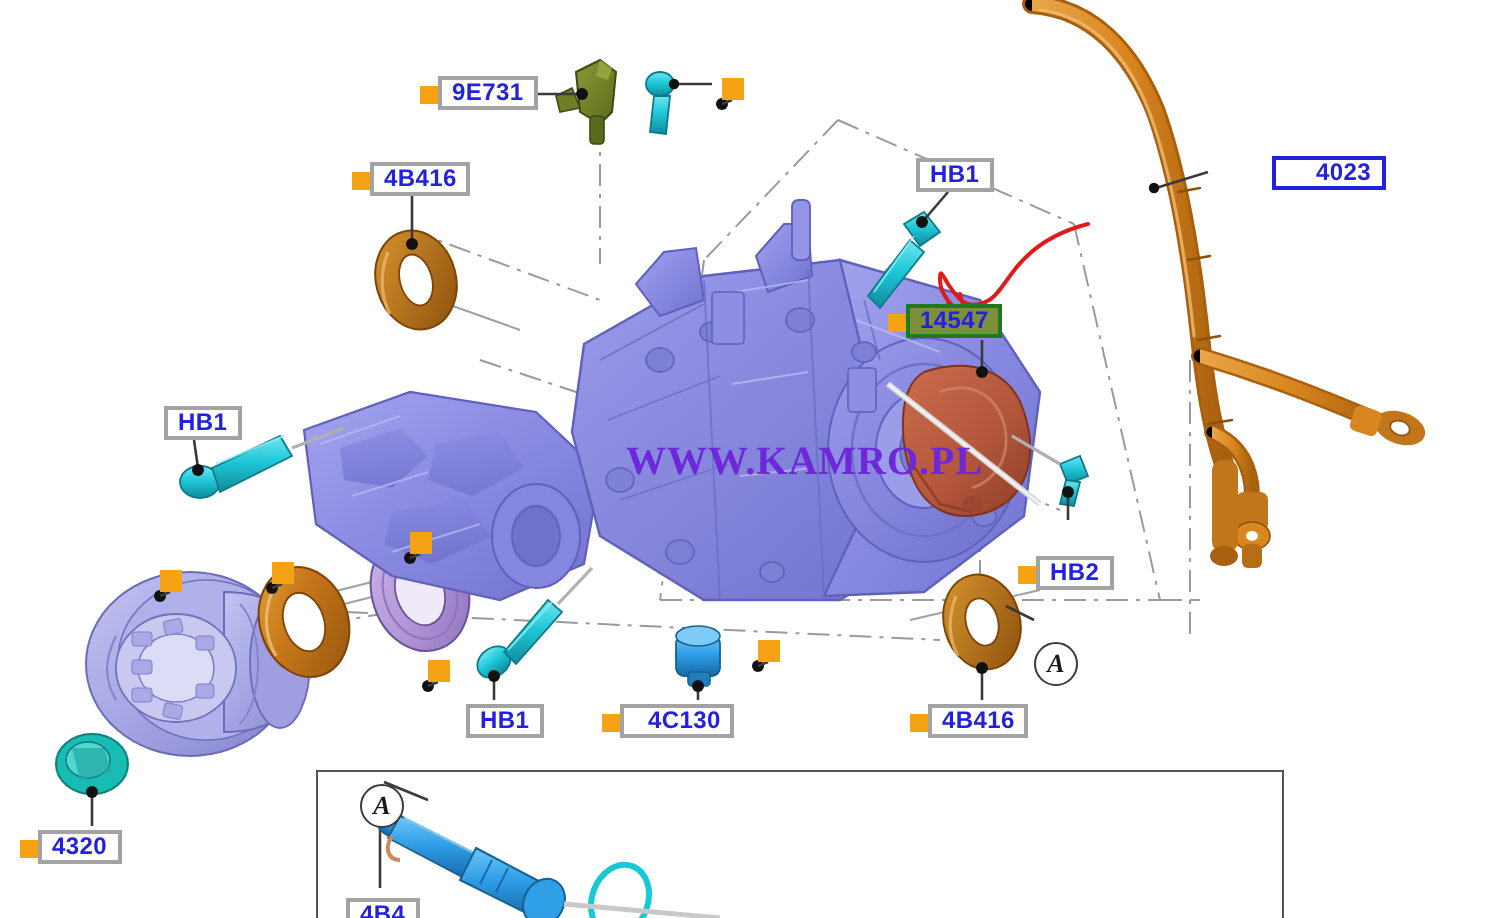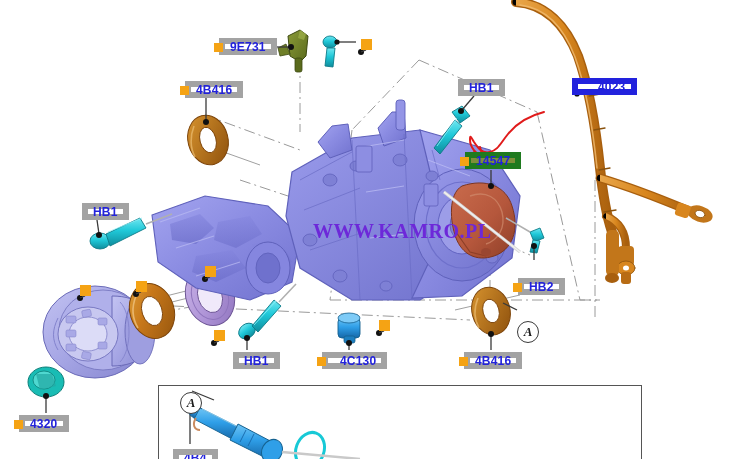--- a/index.html
+++ b/index.html
@@ -19,33 +19,32 @@
     position: absolute;
     left: 0; top: 0;
     width: 750px;
     height: 459px;
   }
 
   
   .label {
     position: absolute;
     display: flex;
-    align-items: center;
     height: 17px;
     padding: 0 5px;
     box-sizing: border-box;
     font-family: "Liberation Sans", sans-serif;
     font-size: 12px;
     font-weight: bold;
     letter-spacing: .2px;
     line-height: 1;
     white-space: nowrap;
     color: #2222dd;
     background: #ffffff;
-    border: 6px solid #a3a3a3;
+    border: 2px solid #a3a3a3;
     z-index: 40;
   }
   .label.fill-olive {
     background: #7d8f3a;
     border-color: #1f7a1f;
   }
   .label.border-blue {
     border-color: #2222dd;
     background: #ffffff;
   }
@@ -514,43 +513,43 @@
 
   <div class="label" style="left:185px; top:81px;">
     <span class="sqr"></span>
     <span>4B416</span>
   </div>
 
   <div class="label" style="left:458px; top:79px;">
     <span>HB1</span>
   </div>
 
-  <div class="label fill-olive" style="left:465px; top:152px;">
+  <div class="label fill-olive" style="left:453px; top:152px;">
     <span class="sqr"></span>
     <span>14547</span>
   </div>
 
-  <div class="label border-blue" style="left:572px; top:78px;padding-left:20px;">
+  <div class="label border-blue" style="left:636px; top:78px;padding-left:20px;">
     <span>4023</span>
   </div>
 
   <div class="label" style="left:82px; top:203px;">
     <span>HB1</span>
   </div>
 
   <div class="label" style="left:518px; top:278px;">
     <span class="sqr"></span>
     <span>HB2</span>
   </div>
 
   <div class="label" style="left:233px; top:352px;">
     <span>HB1</span>
   </div>
 
-  <div class="label" style="left:322px; top:352px;padding-left:12px;">
+  <div class="label" style="left:310px; top:352px;padding-left:12px;">
     <span class="sqr"></span>
     <span>4C130</span>
   </div>
 
   <div class="label" style="left:464px; top:352px;">
     <span class="sqr"></span>
     <span>4B416</span>
   </div>
 
   <div class="label" style="left:19px; top:415px;">

